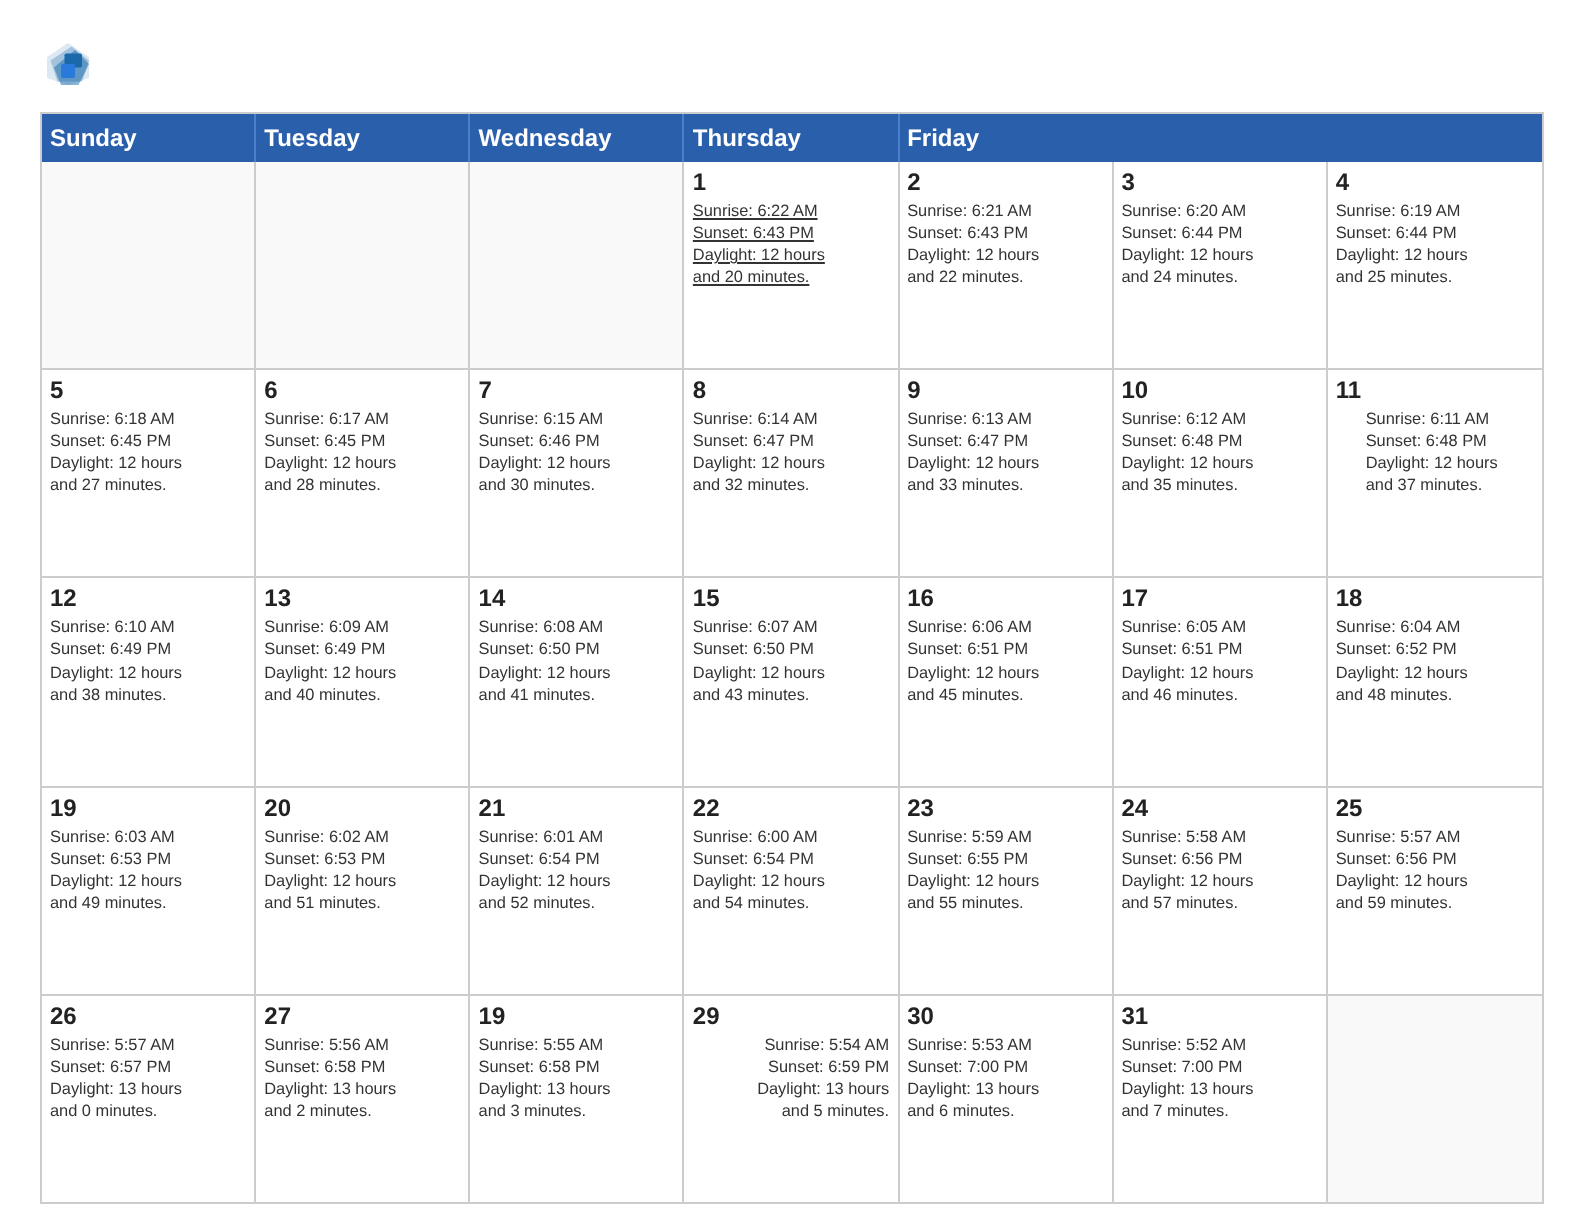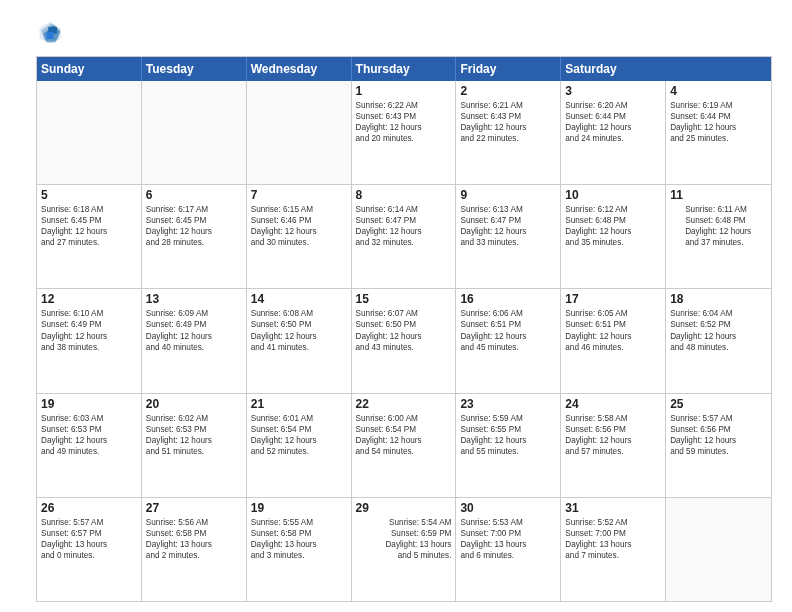--- a/index.html
+++ b/index.html
@@ -6,21 +6,21 @@
     body {
       width: 792px;
       height: 612px;
       font-family: Arial, sans-serif;
       background: #fff;
       overflow: hidden;
     }
     .page {
       width: 792px;
       height: 612px;
-      padding: 18px 20px 10px 36px;
+      padding: 18px 20px 10px 20px;
       display: flex;
       flex-direction: column;
     }
     .header {
       display: flex;
       align-items: flex-start;
       justify-content: space-between;
       margin-bottom: 10px;
     }
     .logo {
@@ -135,30 +135,29 @@
     </div>
   </div>
 
   <div class="calendar">
     <div class="cal-header-row">
     <div class="cal-header-cell">Sunday</div>
         <div class="cal-header-cell">Tuesday</div>
         <div class="cal-header-cell">Wednesday</div>
         <div class="cal-header-cell">Thursday</div>
         <div class="cal-header-cell">Friday</div>
-        <div class="cal-header-cell">Saturday</div>
       </div>
     <div class="cal-body">
     <div class="cal-row">
           <div class="cal-cell empty"></div>
           <div class="cal-cell empty"></div>
           <div class="cal-cell empty"></div>
           <div class="cal-cell">
             <span class="day-num">1</span>
-            <div class="cell-text" style="white-space: pre-line;">Sunrise: 6:22 AM
+            <div class="cell-text" style="white-space: pre-line; text-decoration: underline;">Sunrise: 6:22 AM
 Sunset: 6:43 PM
 Daylight: 12 hours
 and 20 minutes.</div>
           </div>
           <div class="cal-cell">
             <span class="day-num">2</span>
             <div class="cell-text" style="white-space: pre-line;">Sunrise: 6:21 AM
 Sunset: 6:43 PM
 Daylight: 12 hours
 and 22 minutes.</div>

